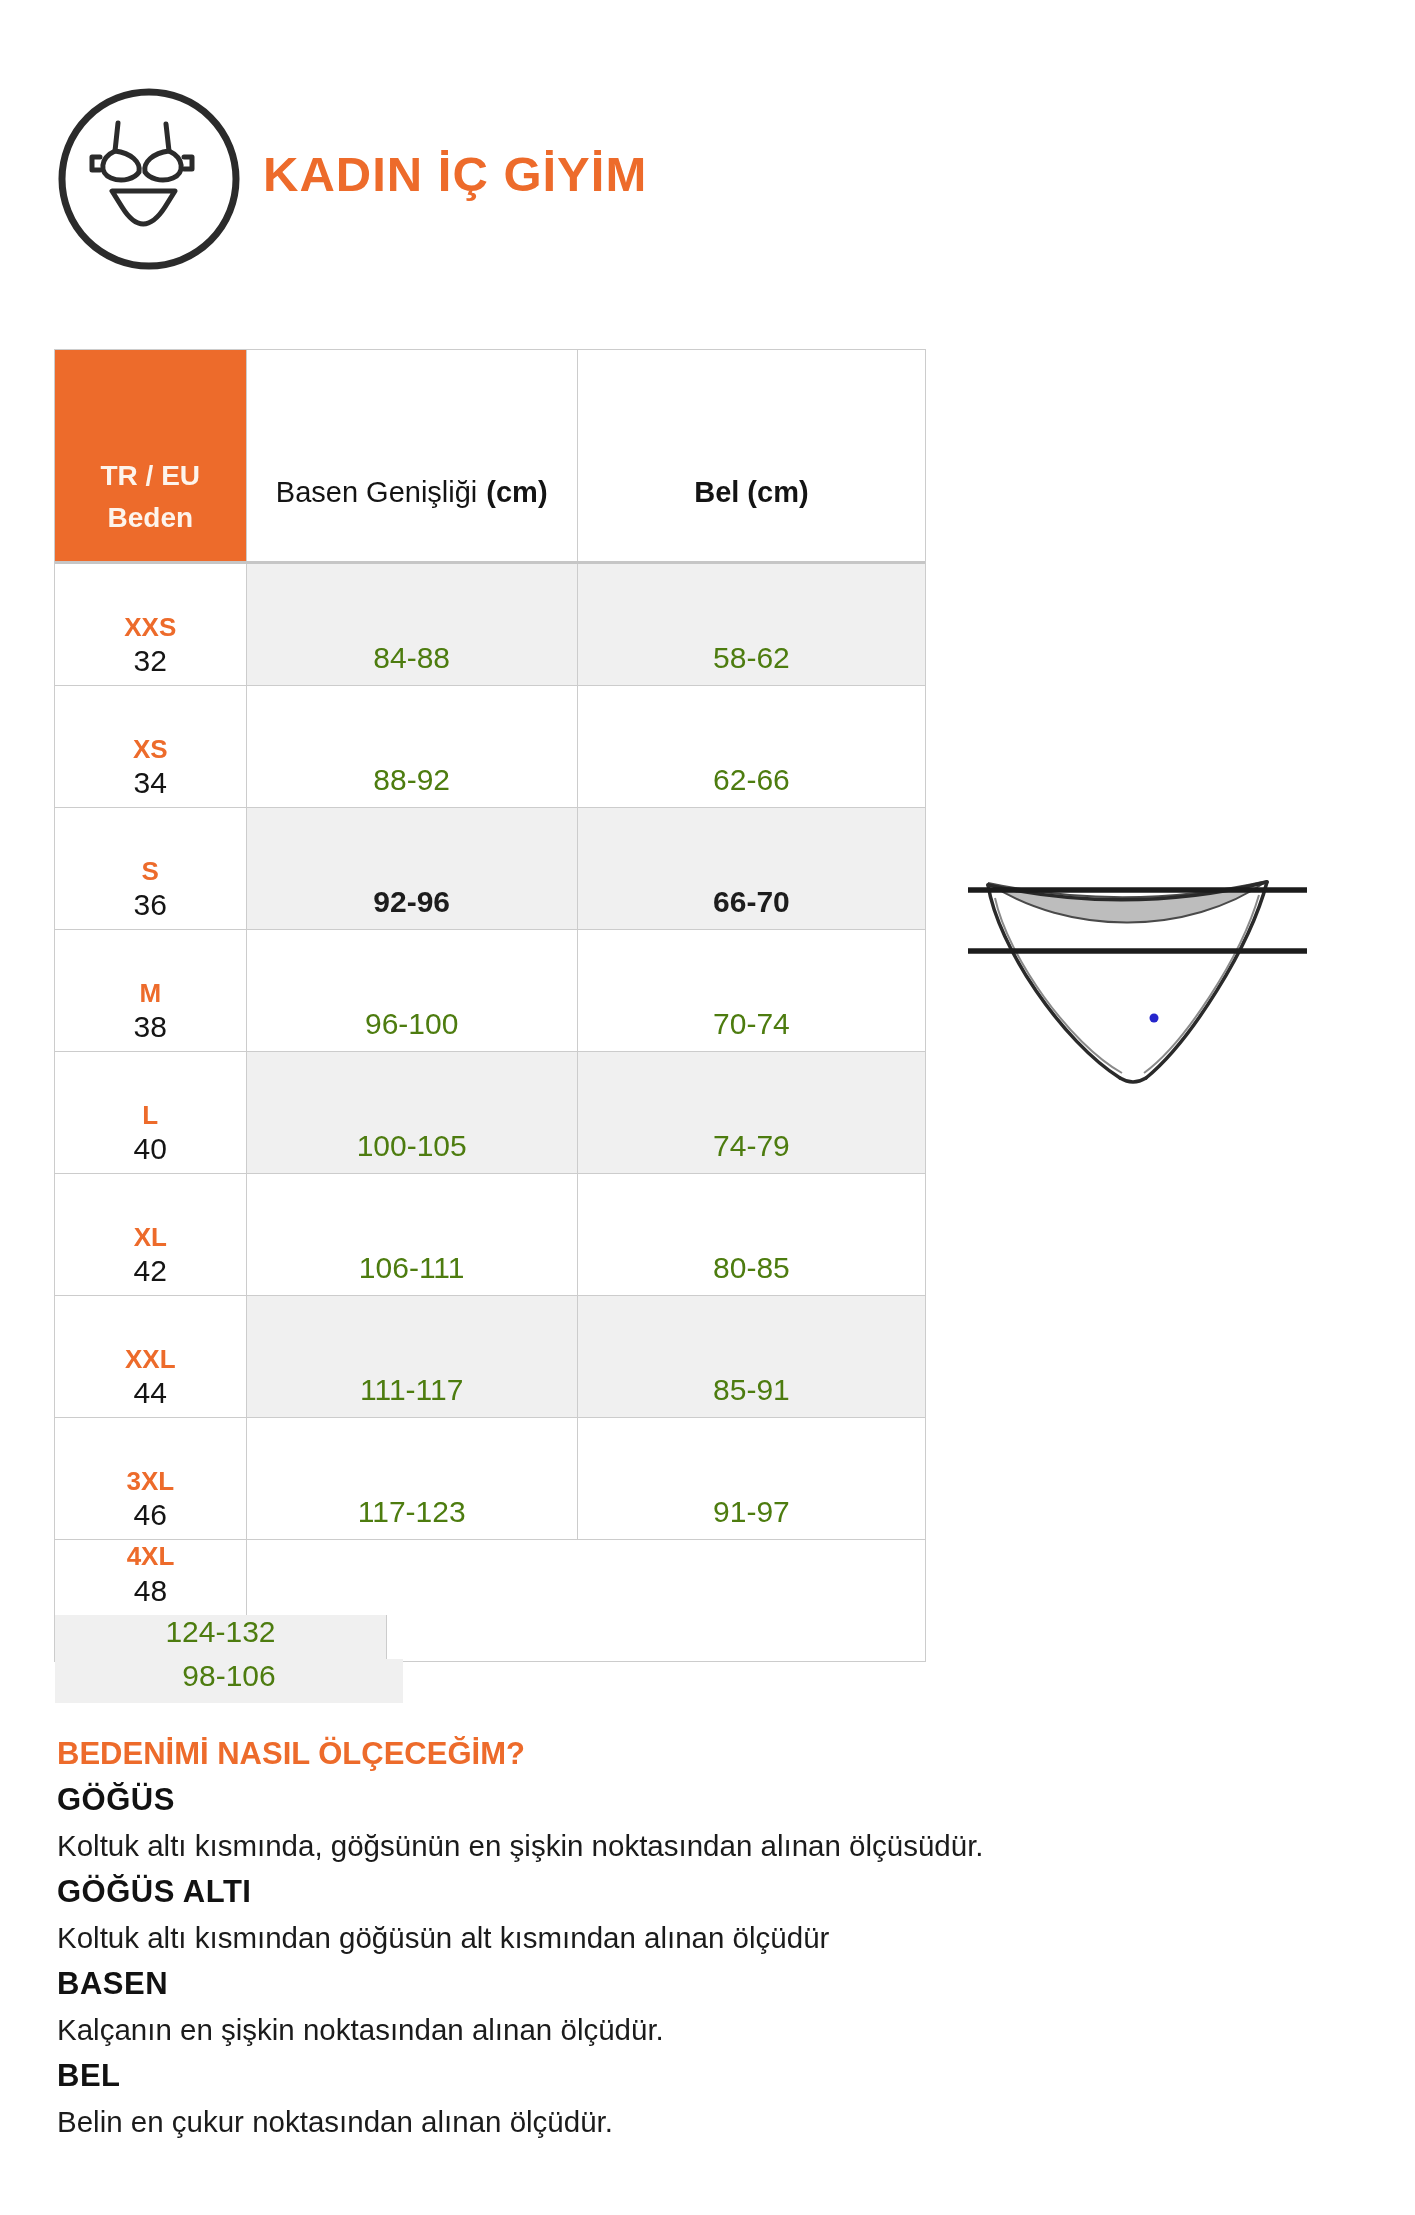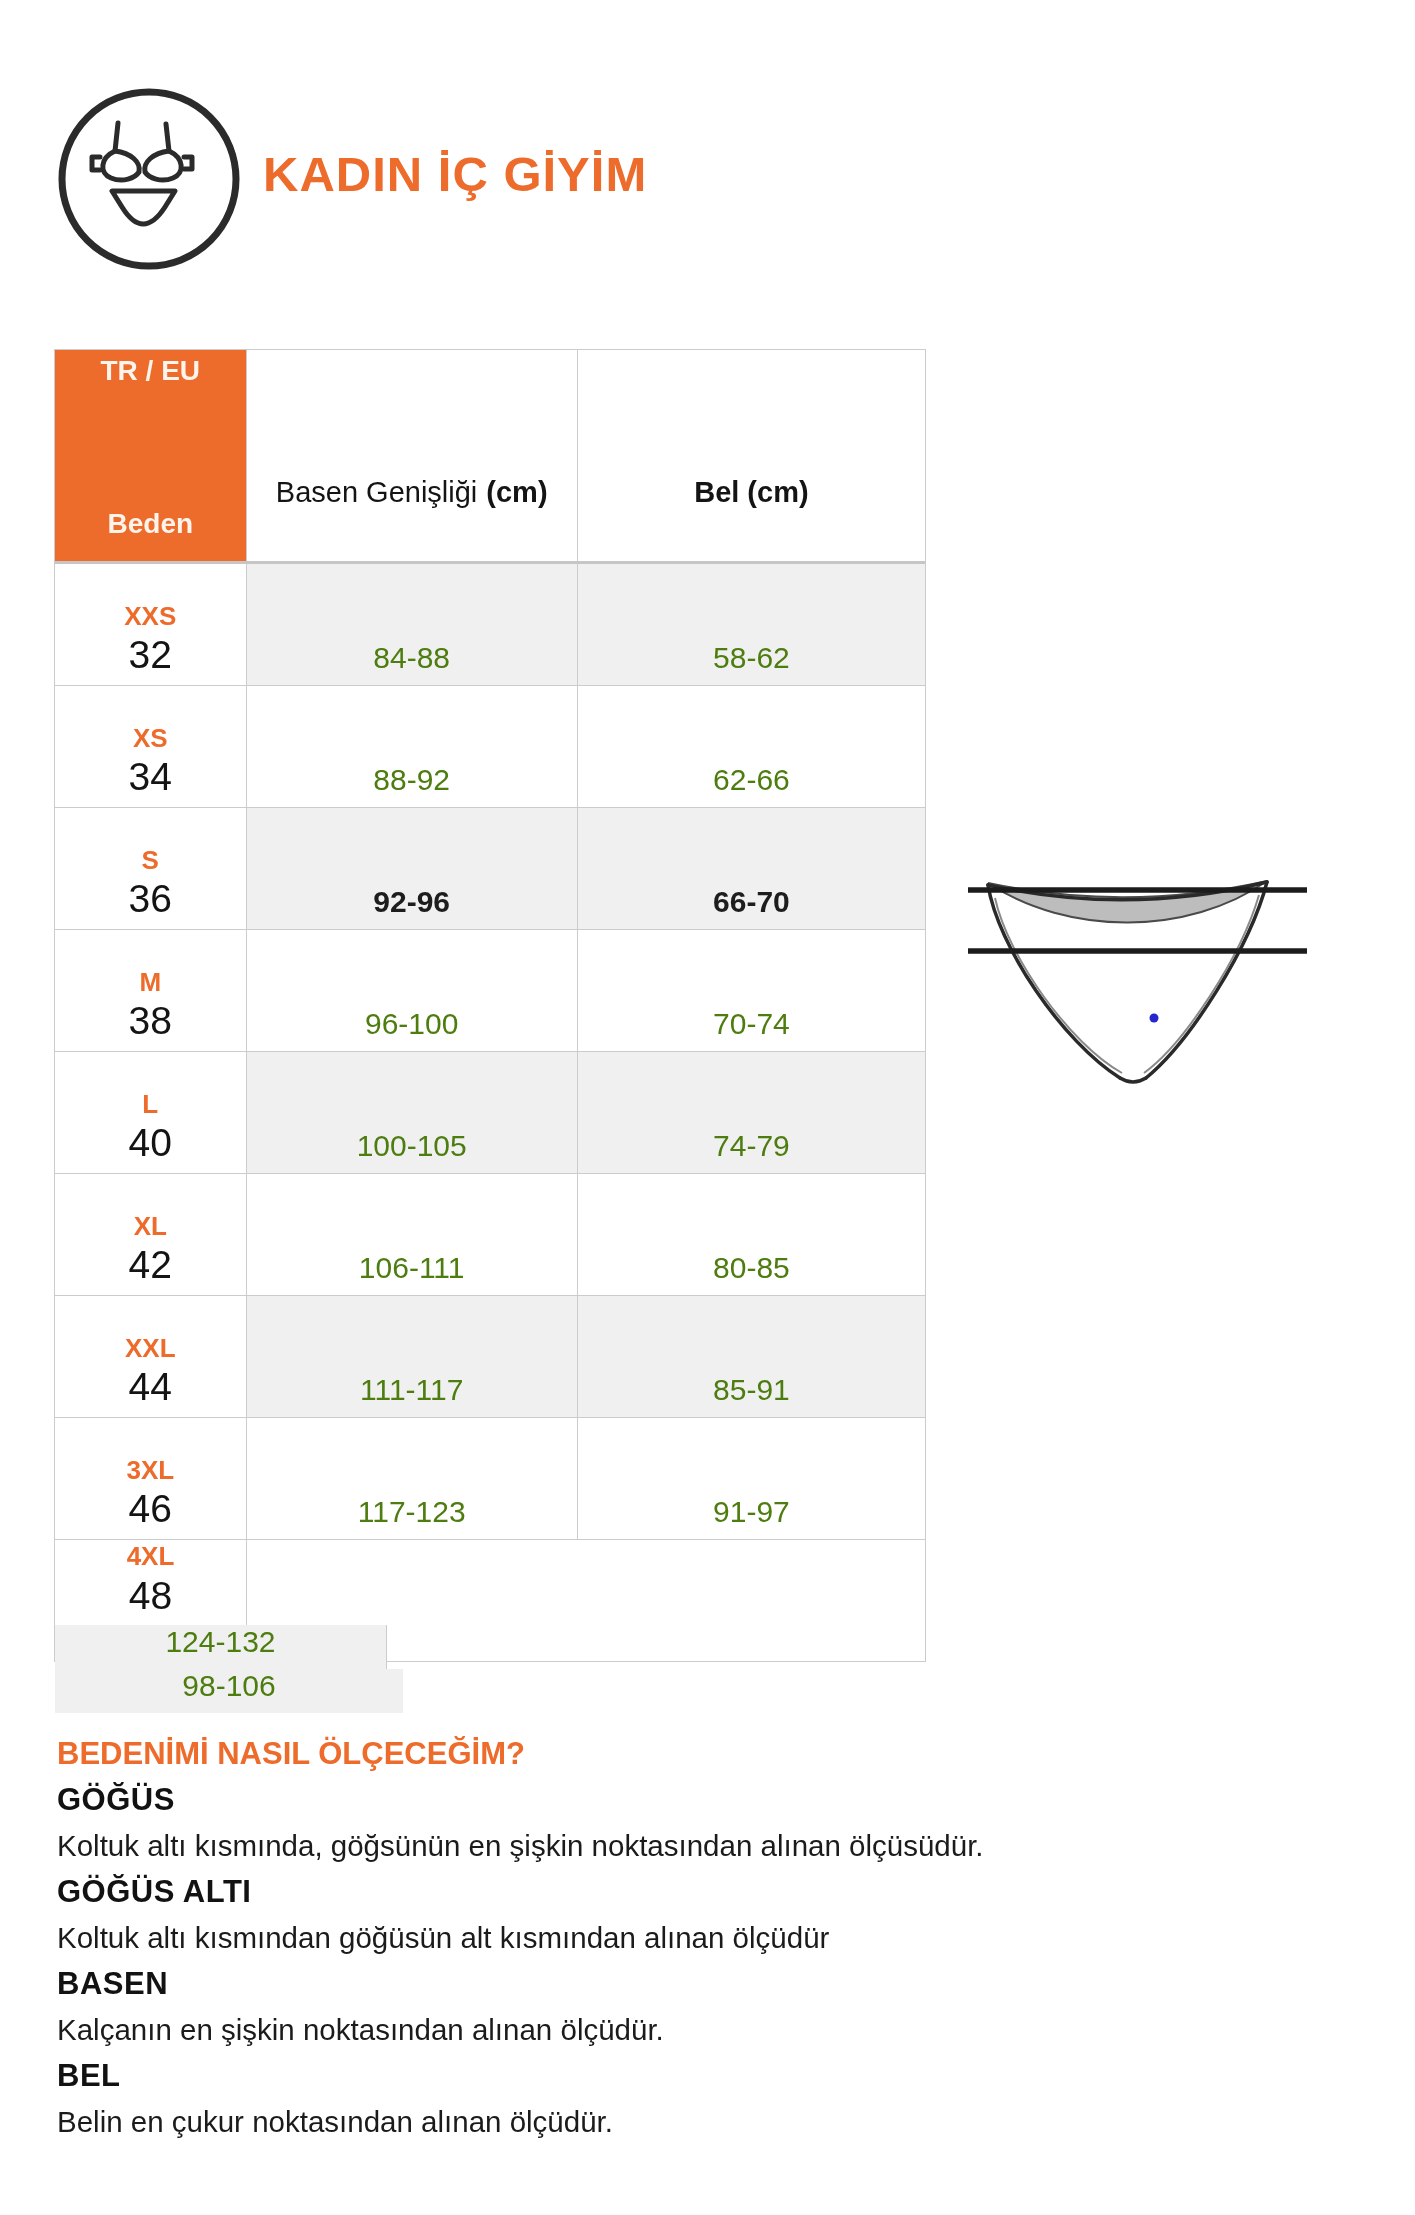--- a/index.html
+++ b/index.html
@@ -23,36 +23,36 @@
     border:1px solid var(--border);box-sizing:border-box;
     background:#fff;
   }
   .trow{display:flex;border-bottom:1px solid var(--border);}
   .trow:last-child{border-bottom:none;flex-direction:column;}
   .cell{box-sizing:border-box;border-right:1px solid var(--border);}
   .cell:last-child{border-right:none;}
   .head-row{height:211px;border-bottom:3px solid #c6c6c6;}
   .hcell-size{
     width:192px;background:var(--accent);
-    display:flex;flex-direction:column;justify-content:space-between;align-items:center;
-    padding-bottom:16px;color:#fdf4ec;font-weight:bold;font-size:28px;line-height:1.5;
+    display:flex;flex-direction:column;justify-content:flex-end;align-items:center;
+    padding-bottom:22px;color:#fdf4ec;font-weight:bold;font-size:28px;line-height:1.5;
   }
   .hcell-hip{width:332px;display:flex;justify-content:center;align-items:flex-end;
     padding-bottom:52px;font-size:29px;color:#141414;}
   .hcell-hip .unit{font-weight:bold;margin-left:9px;}
   .hcell-waist{width:348px;display:flex;justify-content:center;align-items:flex-end;
     padding-bottom:52px;font-size:29px;color:#141414;font-weight:bold;}
   .data-row{height:121px;}
   .cell-size{
     width:192px;background:#fff;
     display:flex;flex-direction:column;justify-content:flex-end;align-items:center;
     padding-bottom:6px;
   }
   .size-label{color:var(--accent);font-weight:bold;font-size:26px;line-height:1.25;}
-  .size-eu{color:#141414;font-size:39px;line-height:1.2;}
+  .size-eu{color:#141414;font-size:30px;line-height:1.2;}
   .cell-hip{width:332px;}
   .cell-waist{width:348px;}
   .val{display:flex;justify-content:center;align-items:flex-end;
     padding-bottom:10px;font-size:30px;color:#4d7c0f;}
   .shaded .cell-hip,.shaded .cell-waist{background:var(--shade);}
   .hl .val{font-weight:bold;color:#1d1d1d;}
   
   .panty-diagram{position:absolute;left:948px;top:852px;width:395px;height:255px;}
   
   .guide{position:absolute;left:57px;top:1700px;width:1320px;}

